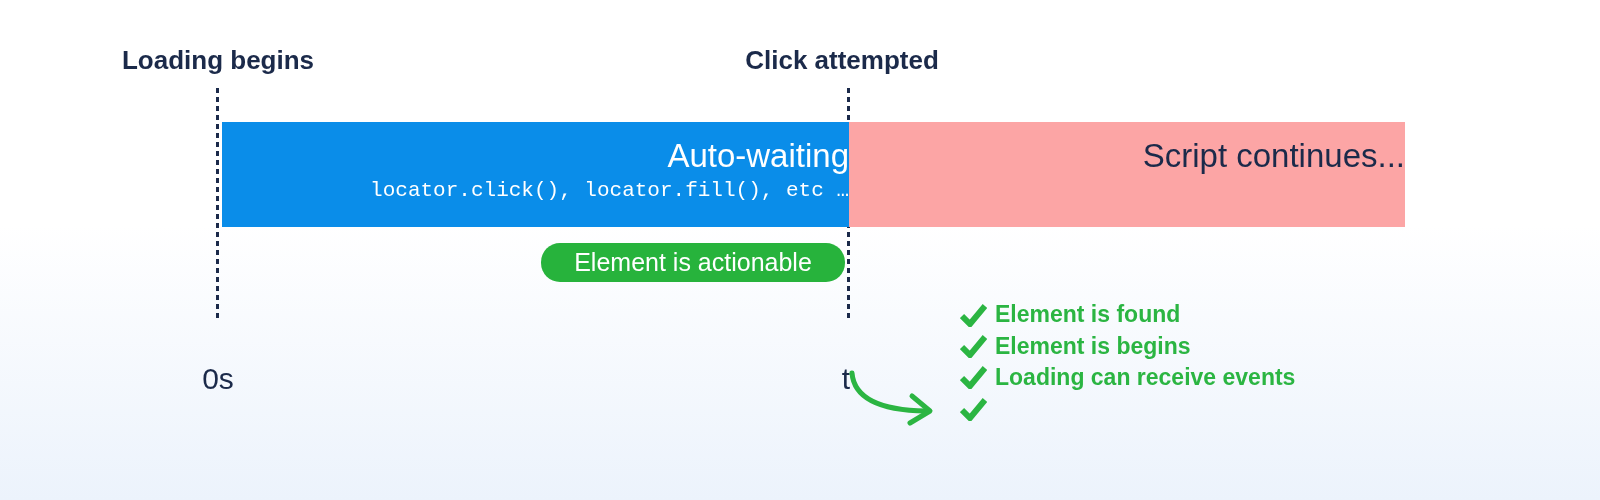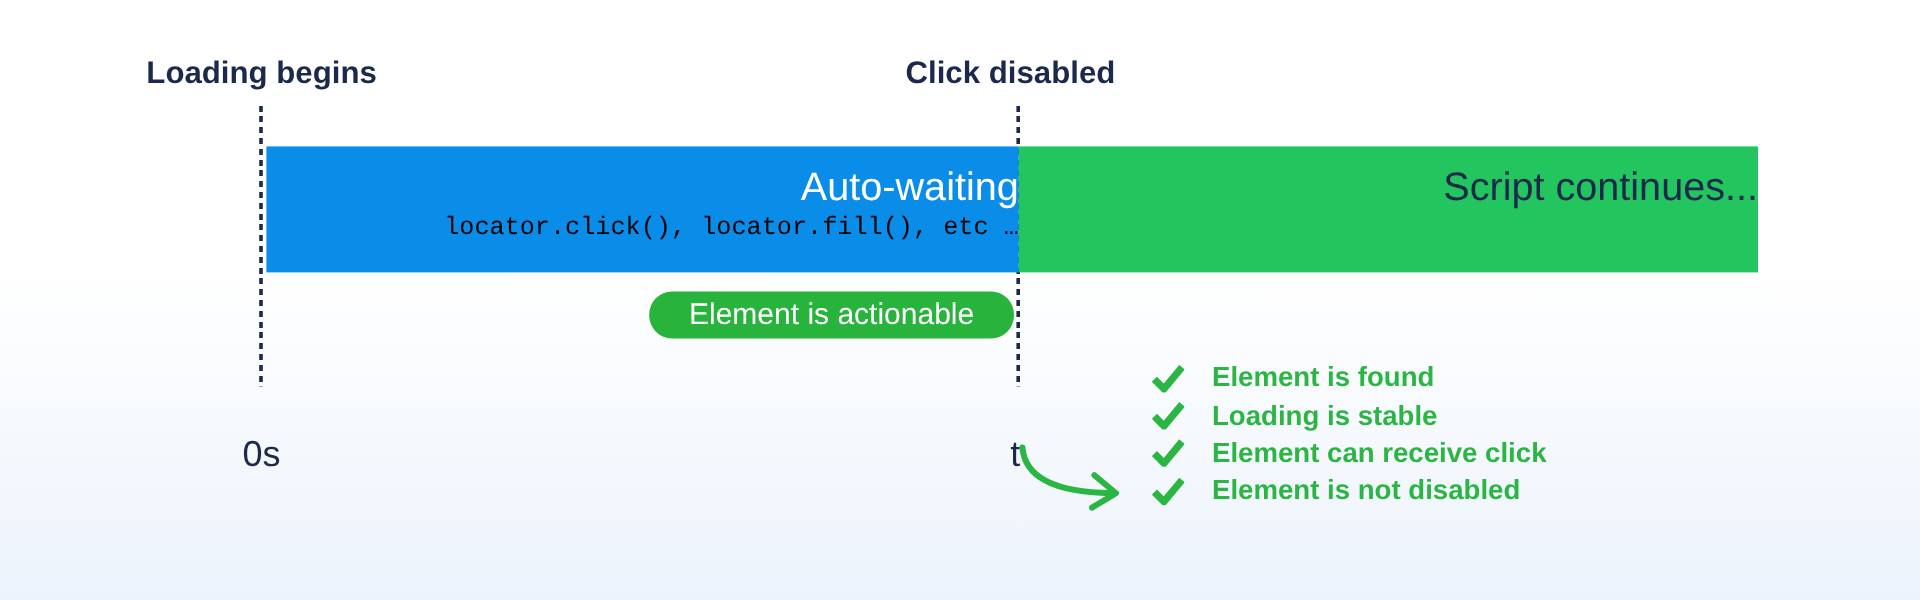--- a/index.html
+++ b/index.html
@@ -55,30 +55,30 @@
     padding: 13px 0 0 11px;
   }
   .bar-title {
     color: #ffffff;
     font-size: 33px;
     font-weight: 400;
     line-height: 42px;
     white-space: nowrap;
   }
   .bar-code {
-    color: #000000;
+    color: #ffffff;
     font-family: "Liberation Mono", "DejaVu Sans Mono", monospace;
     font-size: 21px;
     line-height: 28px;
     white-space: nowrap;
   }
   .bar-script {
     left: 849px;
-    width: 616px;
-    background: #22c55e;
+    width: 556px;
+    background: #fca5a5;
     padding: 13px 0 0 23px;
   }
   .bar-script .bar-title { color: #1b2a4a; }
 
   
   .badge {
     position: absolute;
     left: 541px;
     top: 243px;
     width: 304px;
@@ -110,21 +110,21 @@
     position: absolute;
     left: 960px;
     top: 299px;
     list-style: none;
     z-index: 2;
   }
   .check-row {
     display: flex;
     align-items: center;
     height: 31.4px;
-    gap: 23px;
+    gap: 8px;
   }
   .check-icon { width: 27px; height: 24px; flex: 0 0 auto; }
   .check-text {
     color: #2bb542;
     font-size: 23px;
     font-weight: 700;
     white-space: nowrap;
   }
 
   
@@ -136,21 +136,21 @@
     height: 72px;
     z-index: 2;
   }
 </style>
 </head>
 <body>
 
 <div class="stage">
 
   <div class="event-label label-loading">Loading begins</div>
-  <div class="event-label label-click">Click disabled</div>
+  <div class="event-label label-click">Click attempted</div>
 
   <div class="dotted-line line-start"></div>
   <div class="dotted-line line-end"></div>
 
   <div class="bar bar-auto">
     <div class="bar-title">Auto-waiting</div>
     <div class="bar-code">locator.click(), locator.fill(), etc …</div>
   </div>
 
   <div class="bar bar-script">
@@ -171,29 +171,28 @@
     <li class="check-row">
       <svg class="check-icon" viewBox="0 0 27 24">
           <path d="M 2 13 L 10 21 L 25 3" fill="none" stroke="#2bb542" stroke-width="6"></path>
         </svg>
       <span class="check-text">Element is found</span>
     </li>
     <li class="check-row">
       <svg class="check-icon" viewBox="0 0 27 24">
           <path d="M 2 13 L 10 21 L 25 3" fill="none" stroke="#2bb542" stroke-width="6"></path>
         </svg>
-      <span class="check-text">Loading is stable</span>
+      <span class="check-text">Element is begins</span>
     </li>
     <li class="check-row">
       <svg class="check-icon" viewBox="0 0 27 24">
           <path d="M 2 13 L 10 21 L 25 3" fill="none" stroke="#2bb542" stroke-width="6"></path>
         </svg>
-      <span class="check-text">Element can receive click</span>
+      <span class="check-text">Loading can receive events</span>
     </li>
     <li class="check-row">
       <svg class="check-icon" viewBox="0 0 27 24">
           <path d="M 2 13 L 10 21 L 25 3" fill="none" stroke="#2bb542" stroke-width="6"></path>
         </svg>
-      <span class="check-text">Element is not disabled</span>
     </li>
   </ul>
 
 </div>
 
 </body></html>

